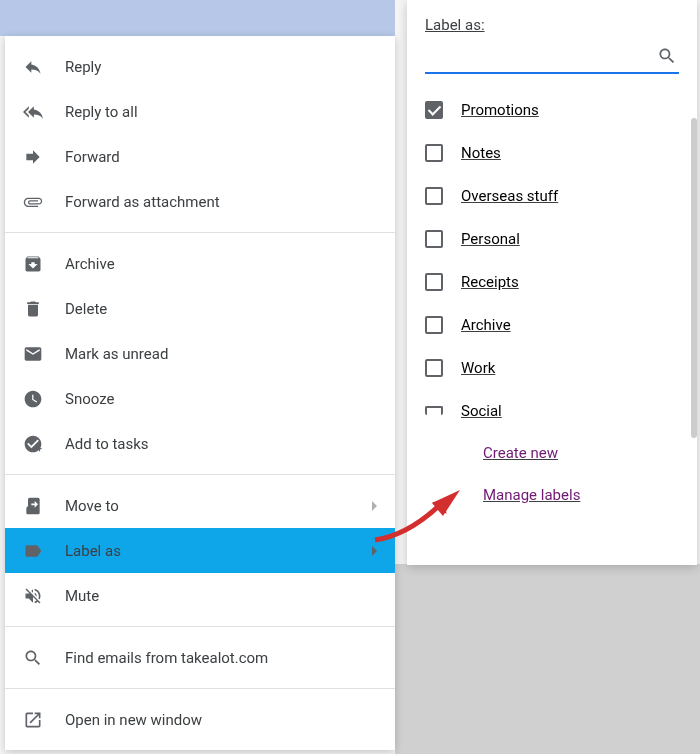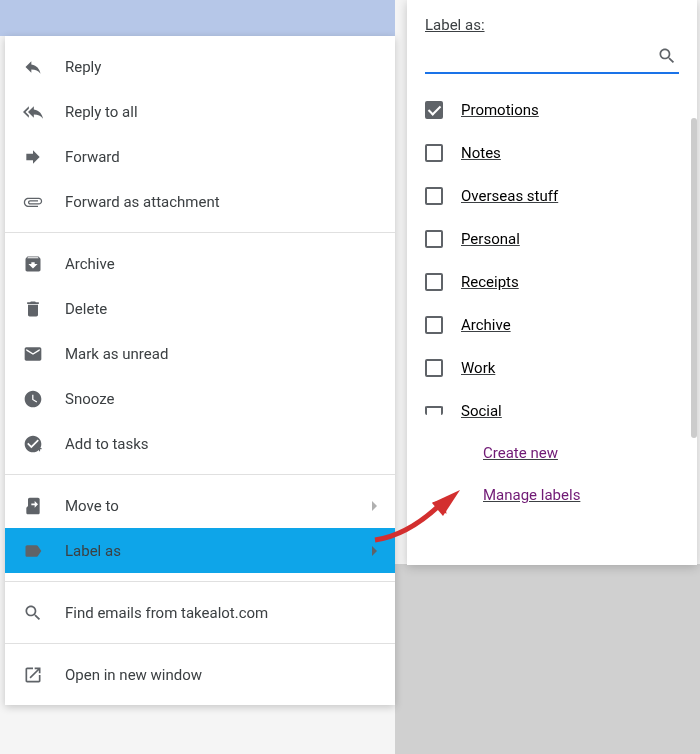--- a/index.html
+++ b/index.html
@@ -250,20 +250,26 @@
   </div>
 
   <div class="menu-item highlighted">
     <svg class="menu-icon" viewBox="0 0 24 24">
         <path d="M17.63 5.84C17.27 5.33 16.67 5 16 5L5 5.01C3.9 5.01 3 5.9 3 7v10c0 1.1.9 1.99 2 1.99L16 19c.67 0 1.27-.33 1.63-.84L22 12l-4.37-6.16z"></path>
       </svg>
     <span class="menu-label">Label as</span>
     <span class="submenu-arrow"></span>
   </div>
 
+  <div class="menu-item">
+    <svg class="menu-icon" viewBox="0 0 24 24">
+        <path d="M16.5 12c0-1.77-1.02-3.29-2.5-4.03v2.21l2.45 2.45c.03-.2.05-.41.05-.63zm2.5 0c0 .94-.2 1.82-.54 2.64l1.51 1.51C20.63 14.91 21 13.5 21 12c0-4.28-2.99-7.86-7-8.77v2.06c2.89.86 5 3.54 5 6.71zM4.27 3L3 4.27 7.73 9H3v6h4l5 5v-6.73l4.25 4.25c-.67.52-1.42.93-2.25 1.18v2.06c1.38-.31 2.63-.95 3.69-1.81L19.73 21 21 19.73l-9-9L4.27 3zM12 4L9.91 6.09 12 8.18V4z"></path>
+      </svg>
+    <span class="menu-label">Mute</span>
+  </div>
 
   <div class="divider"></div>
 
   <div class="menu-item">
     <svg class="menu-icon" viewBox="0 0 24 24">
         <path d="M15.5 14h-.79l-.28-.27C15.41 12.59 16 11.11 16 9.5 16 5.91 13.09 3 9.5 3S3 5.91 3 9.5 5.91 16 9.5 16c1.61 0 3.09-.59 4.23-1.57l.27.28v.79l5 4.99L20.49 19l-4.99-5zm-6 0C7.01 14 5 11.99 5 9.5S7.01 5 9.5 5 14 7.01 14 9.5 11.99 14 9.5 14z"></path>
       </svg>
     <span class="menu-label">Find emails from takealot.com</span>
   </div>
 

